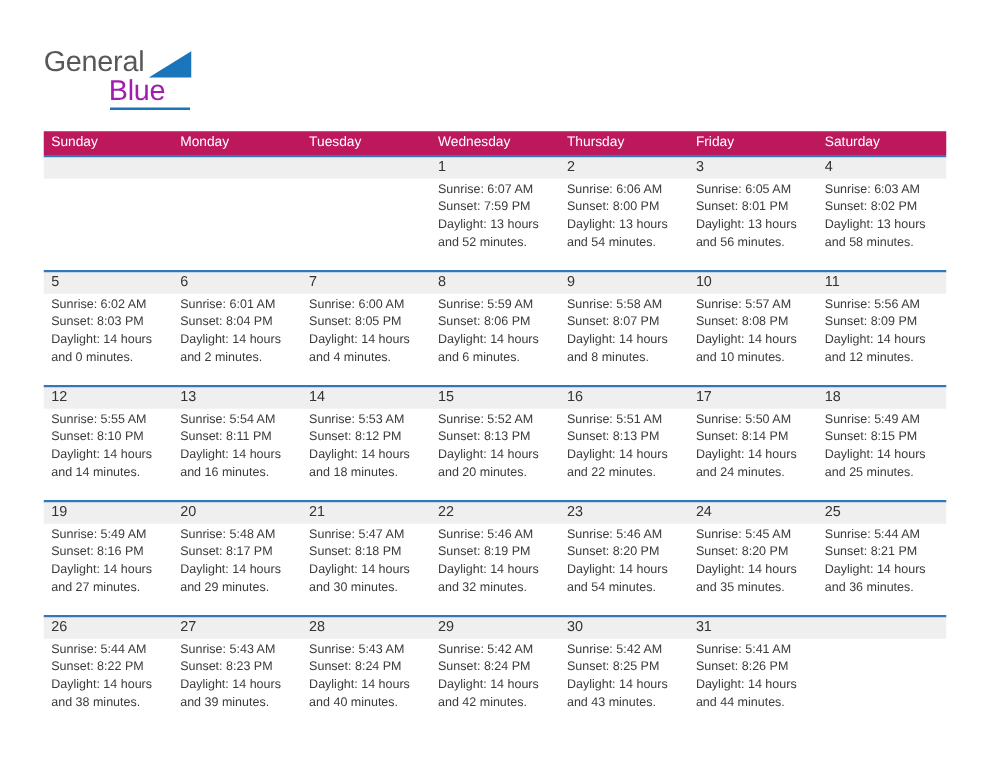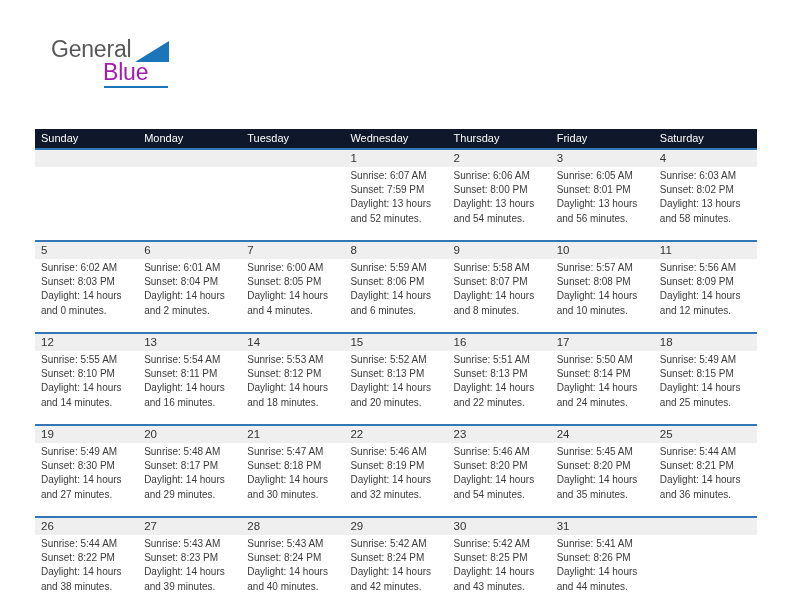--- a/index.html
+++ b/index.html
@@ -12,21 +12,21 @@
     height: 612px;
     font-family: "Liberation Sans", sans-serif;
     color: #000000;
     overflow: hidden;
     position: relative;
   }
 
   
   .header {
     position: absolute;
-    left: 16px; top: 0;
+    left: 0; top: 0;
     width: 669px;
     height: 100px;
   }
 
   .logo {
     position: absolute;
     left: 35px;
     top: 36px;
     width: 180px;
     height: 52px;
@@ -90,23 +90,22 @@
   
   .calendar {
     position: absolute;
     left: 35px;
     top: 105px;
     width: 722px;
   }
 
   .weekday-header {
     display: flex;
-    background: #0f172a;
+    background: #be185d;
     height: 19px;
-    margin-top: 24px;
   }
   .weekday-cell {
     flex: 1 1 0;
     color: #ffffff;
     font-size: 11px;
     line-height: 19px;
     padding-left: 6px;
     box-sizing: border-box;
     white-space: nowrap;
   }
@@ -392,21 +391,21 @@
     </div>
   </div>
 
   <div class="week-row">
     <div class="week-band"></div>
     <div class="week-cells">
       <div class="day-cell">
         <div class="day-number">19</div>
         <div class="day-info">
           <div>Sunrise: 5:49 AM</div>
-          <div>Sunset: 8:30 PM</div>
+          <div>Sunset: 8:16 PM</div>
           <div>Daylight: 14 hours</div>
           <div>and 27 minutes.</div>
         </div>
       </div>
       <div class="day-cell">
         <div class="day-number">20</div>
         <div class="day-info">
           <div>Sunrise: 5:48 AM</div>
           <div>Sunset: 8:17 PM</div>
           <div>Daylight: 14 hours</div>

